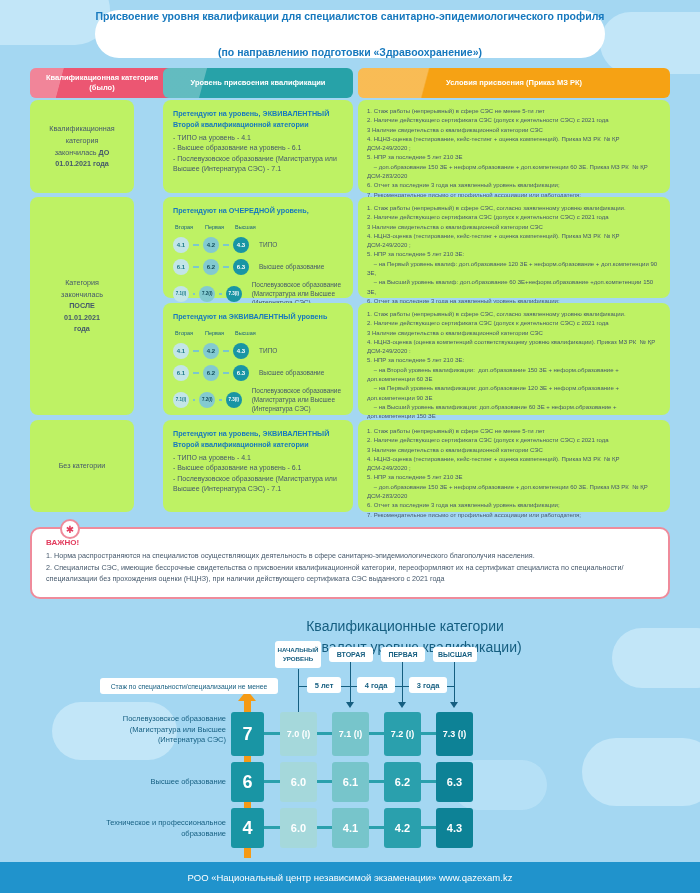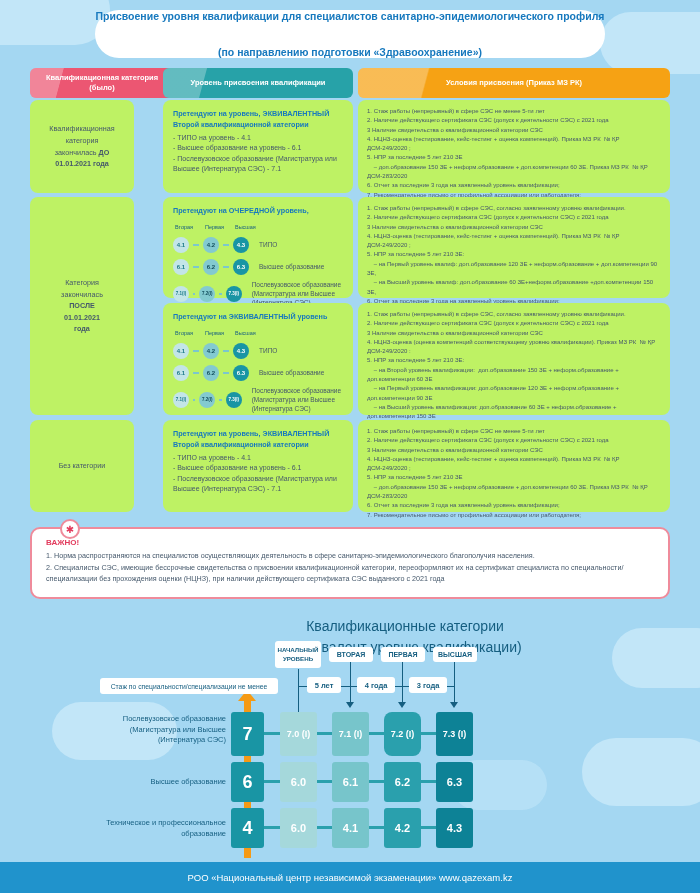--- a/index.html
+++ b/index.html
@@ -297,21 +297,21 @@
   <div class="rowlabel" style="top:714px;">Послевузовское образование (Магистратура или Высшее (Интернатура СЭС)</div>
   <div class="rowlabel" style="top:777px;">Высшее образование</div>
   <div class="rowlabel" style="top:818px;">Техническое и профессиональное образование</div>
 
   <div class="basebox" style="top:712px;height:44px;">7</div>
   <div class="conn" style="left:264px;top:732px;width:16px;"></div>
   <div class="cell sm shade0" style="left:280px;top:712px;height:44px;text-align:center;">7.0 (I)</div>
   <div class="conn" style="left:317px;top:732px;width:15px;"></div>
   <div class="cell sm shade1" style="left:332px;top:712px;height:44px;">7.1 (I)</div>
   <div class="conn" style="left:369px;top:732px;width:15px;"></div>
-  <div class="cell sm shade2" style="left:384px;top:712px;height:44px;border-radius:8px;">7.2 (I)</div>
+  <div class="cell sm shade2" style="left:384px;top:712px;height:44px;">7.2 (I)</div>
   <div class="conn" style="left:421px;top:732px;width:15px;"></div>
   <div class="cell sm shade3" style="left:436px;top:712px;height:44px;">7.3 (I)</div>
 
   <div class="basebox" style="top:762px;height:40px;">6</div>
   <div class="conn" style="left:264px;top:780px;width:16px;"></div>
   <div class="cell shade0" style="left:280px;top:762px;height:40px;">6.0</div>
   <div class="conn" style="left:317px;top:780px;width:15px;"></div>
   <div class="cell shade1" style="left:332px;top:762px;height:40px;">6.1</div>
   <div class="conn" style="left:369px;top:780px;width:15px;"></div>
   <div class="cell shade2" style="left:384px;top:762px;height:40px;">6.2</div>

